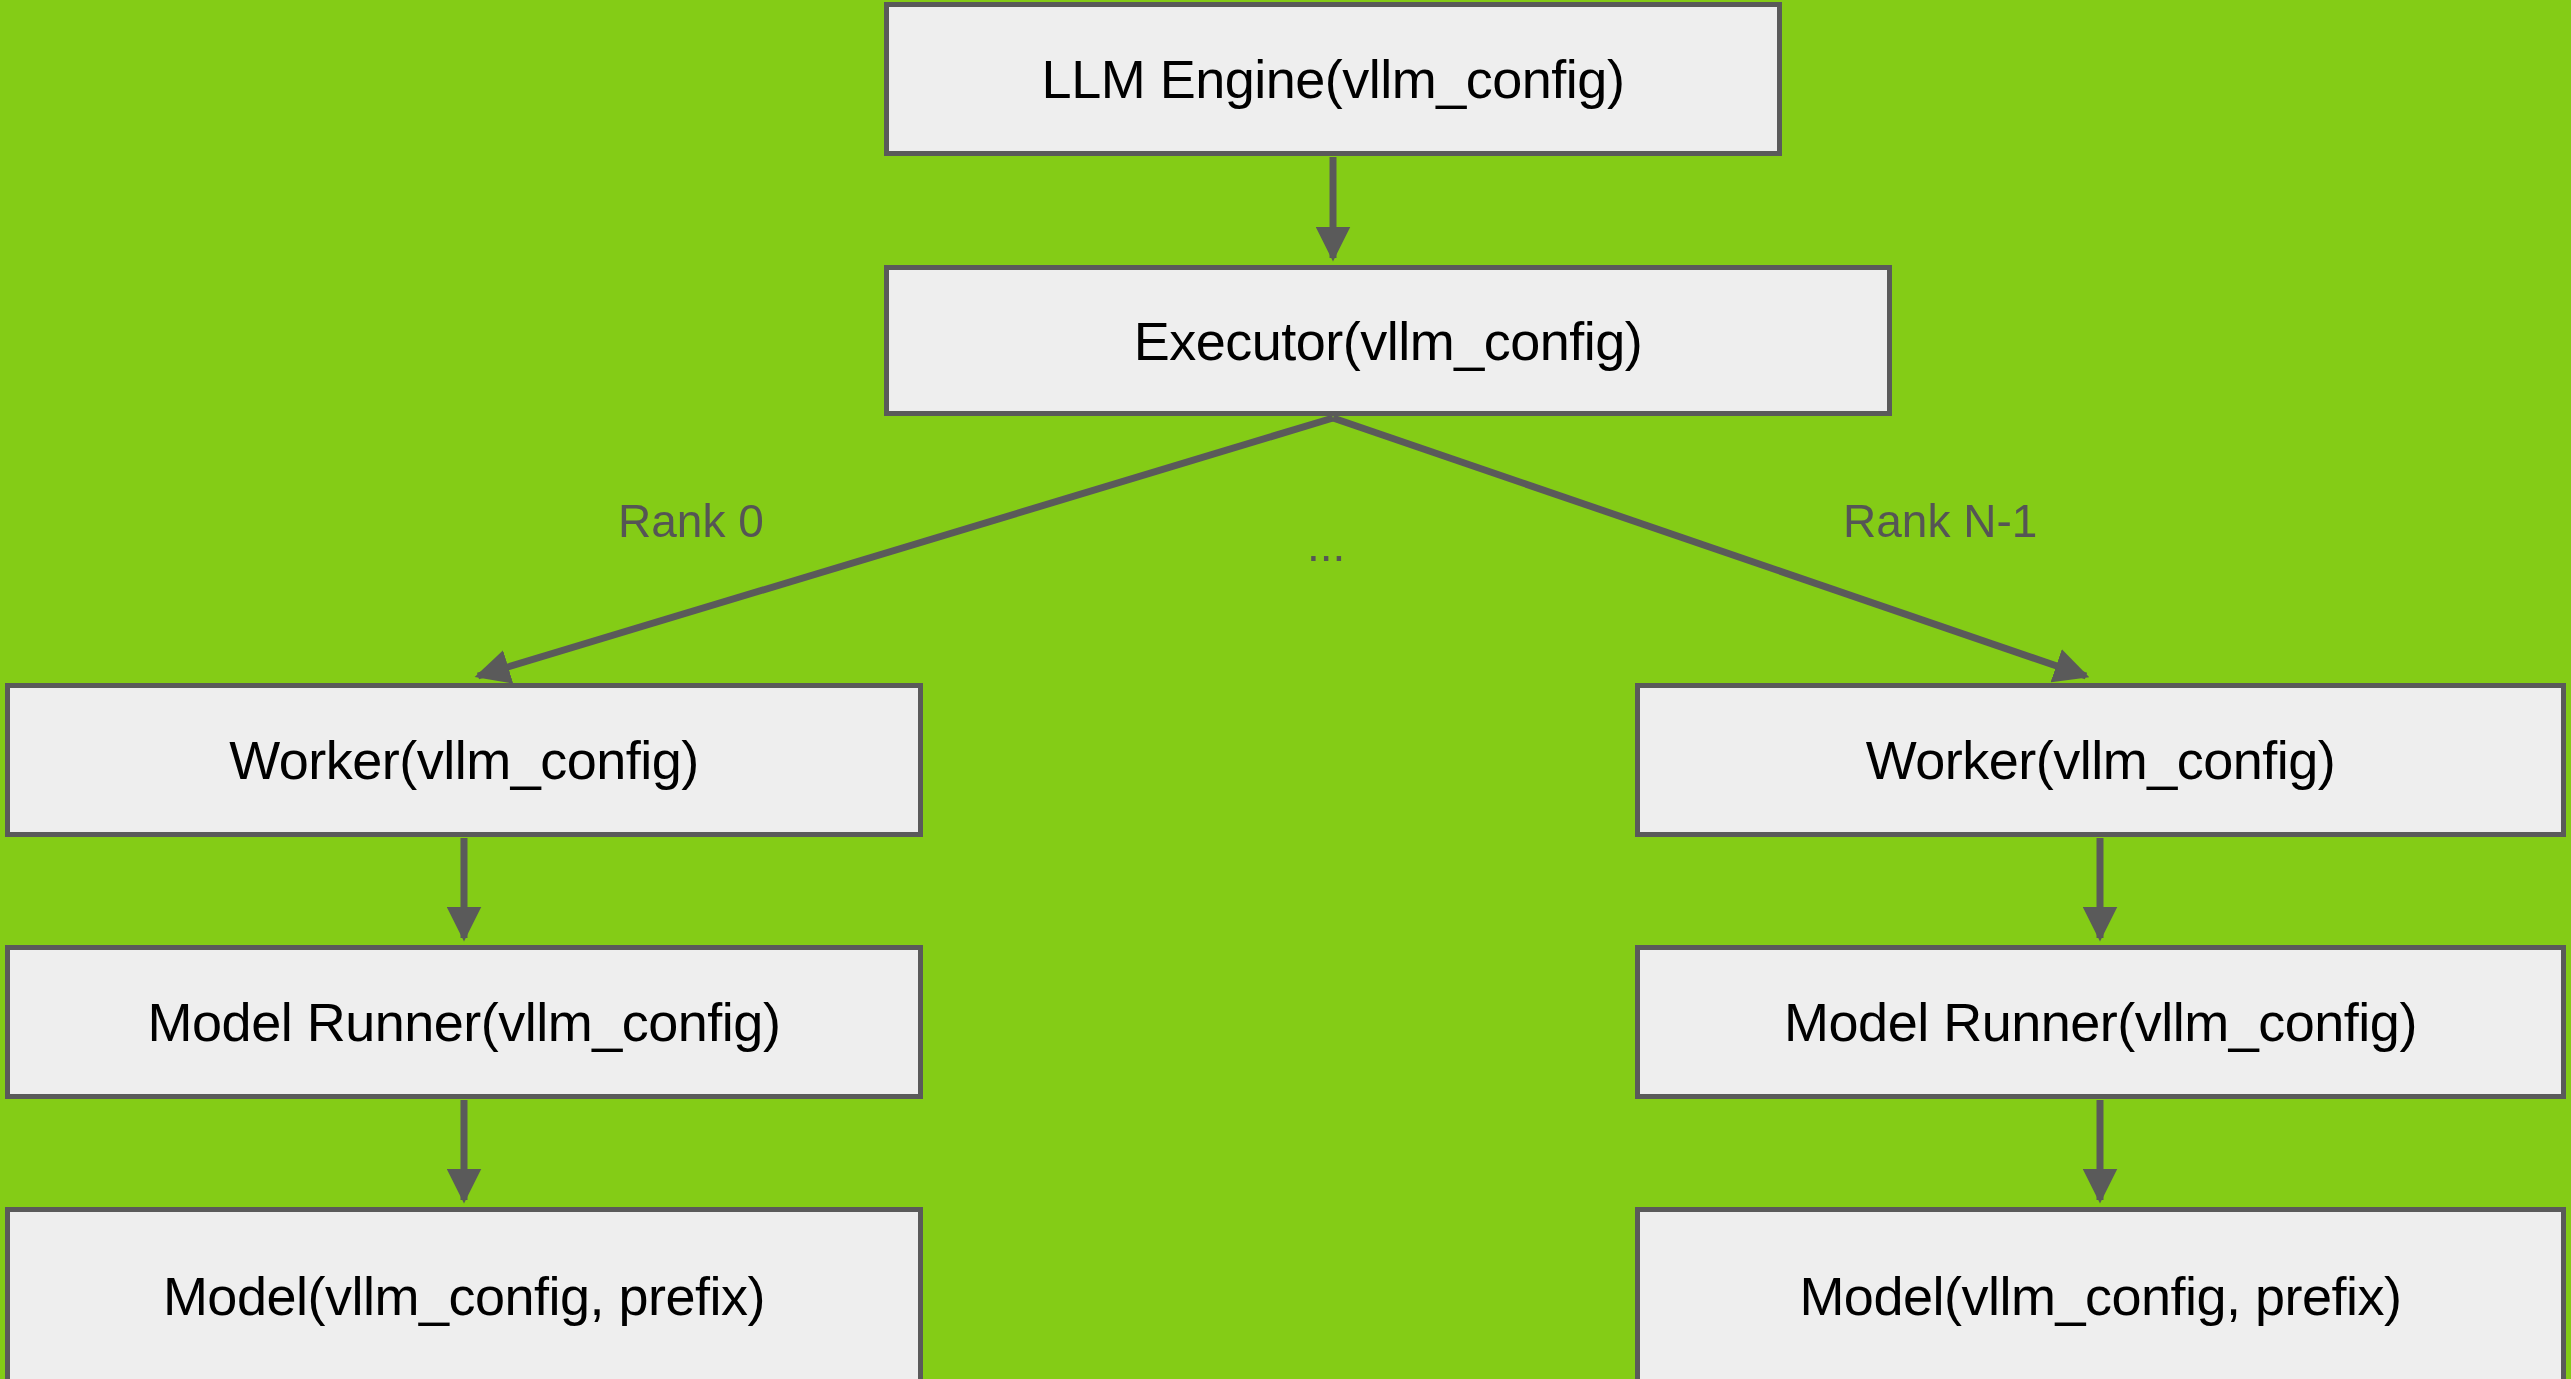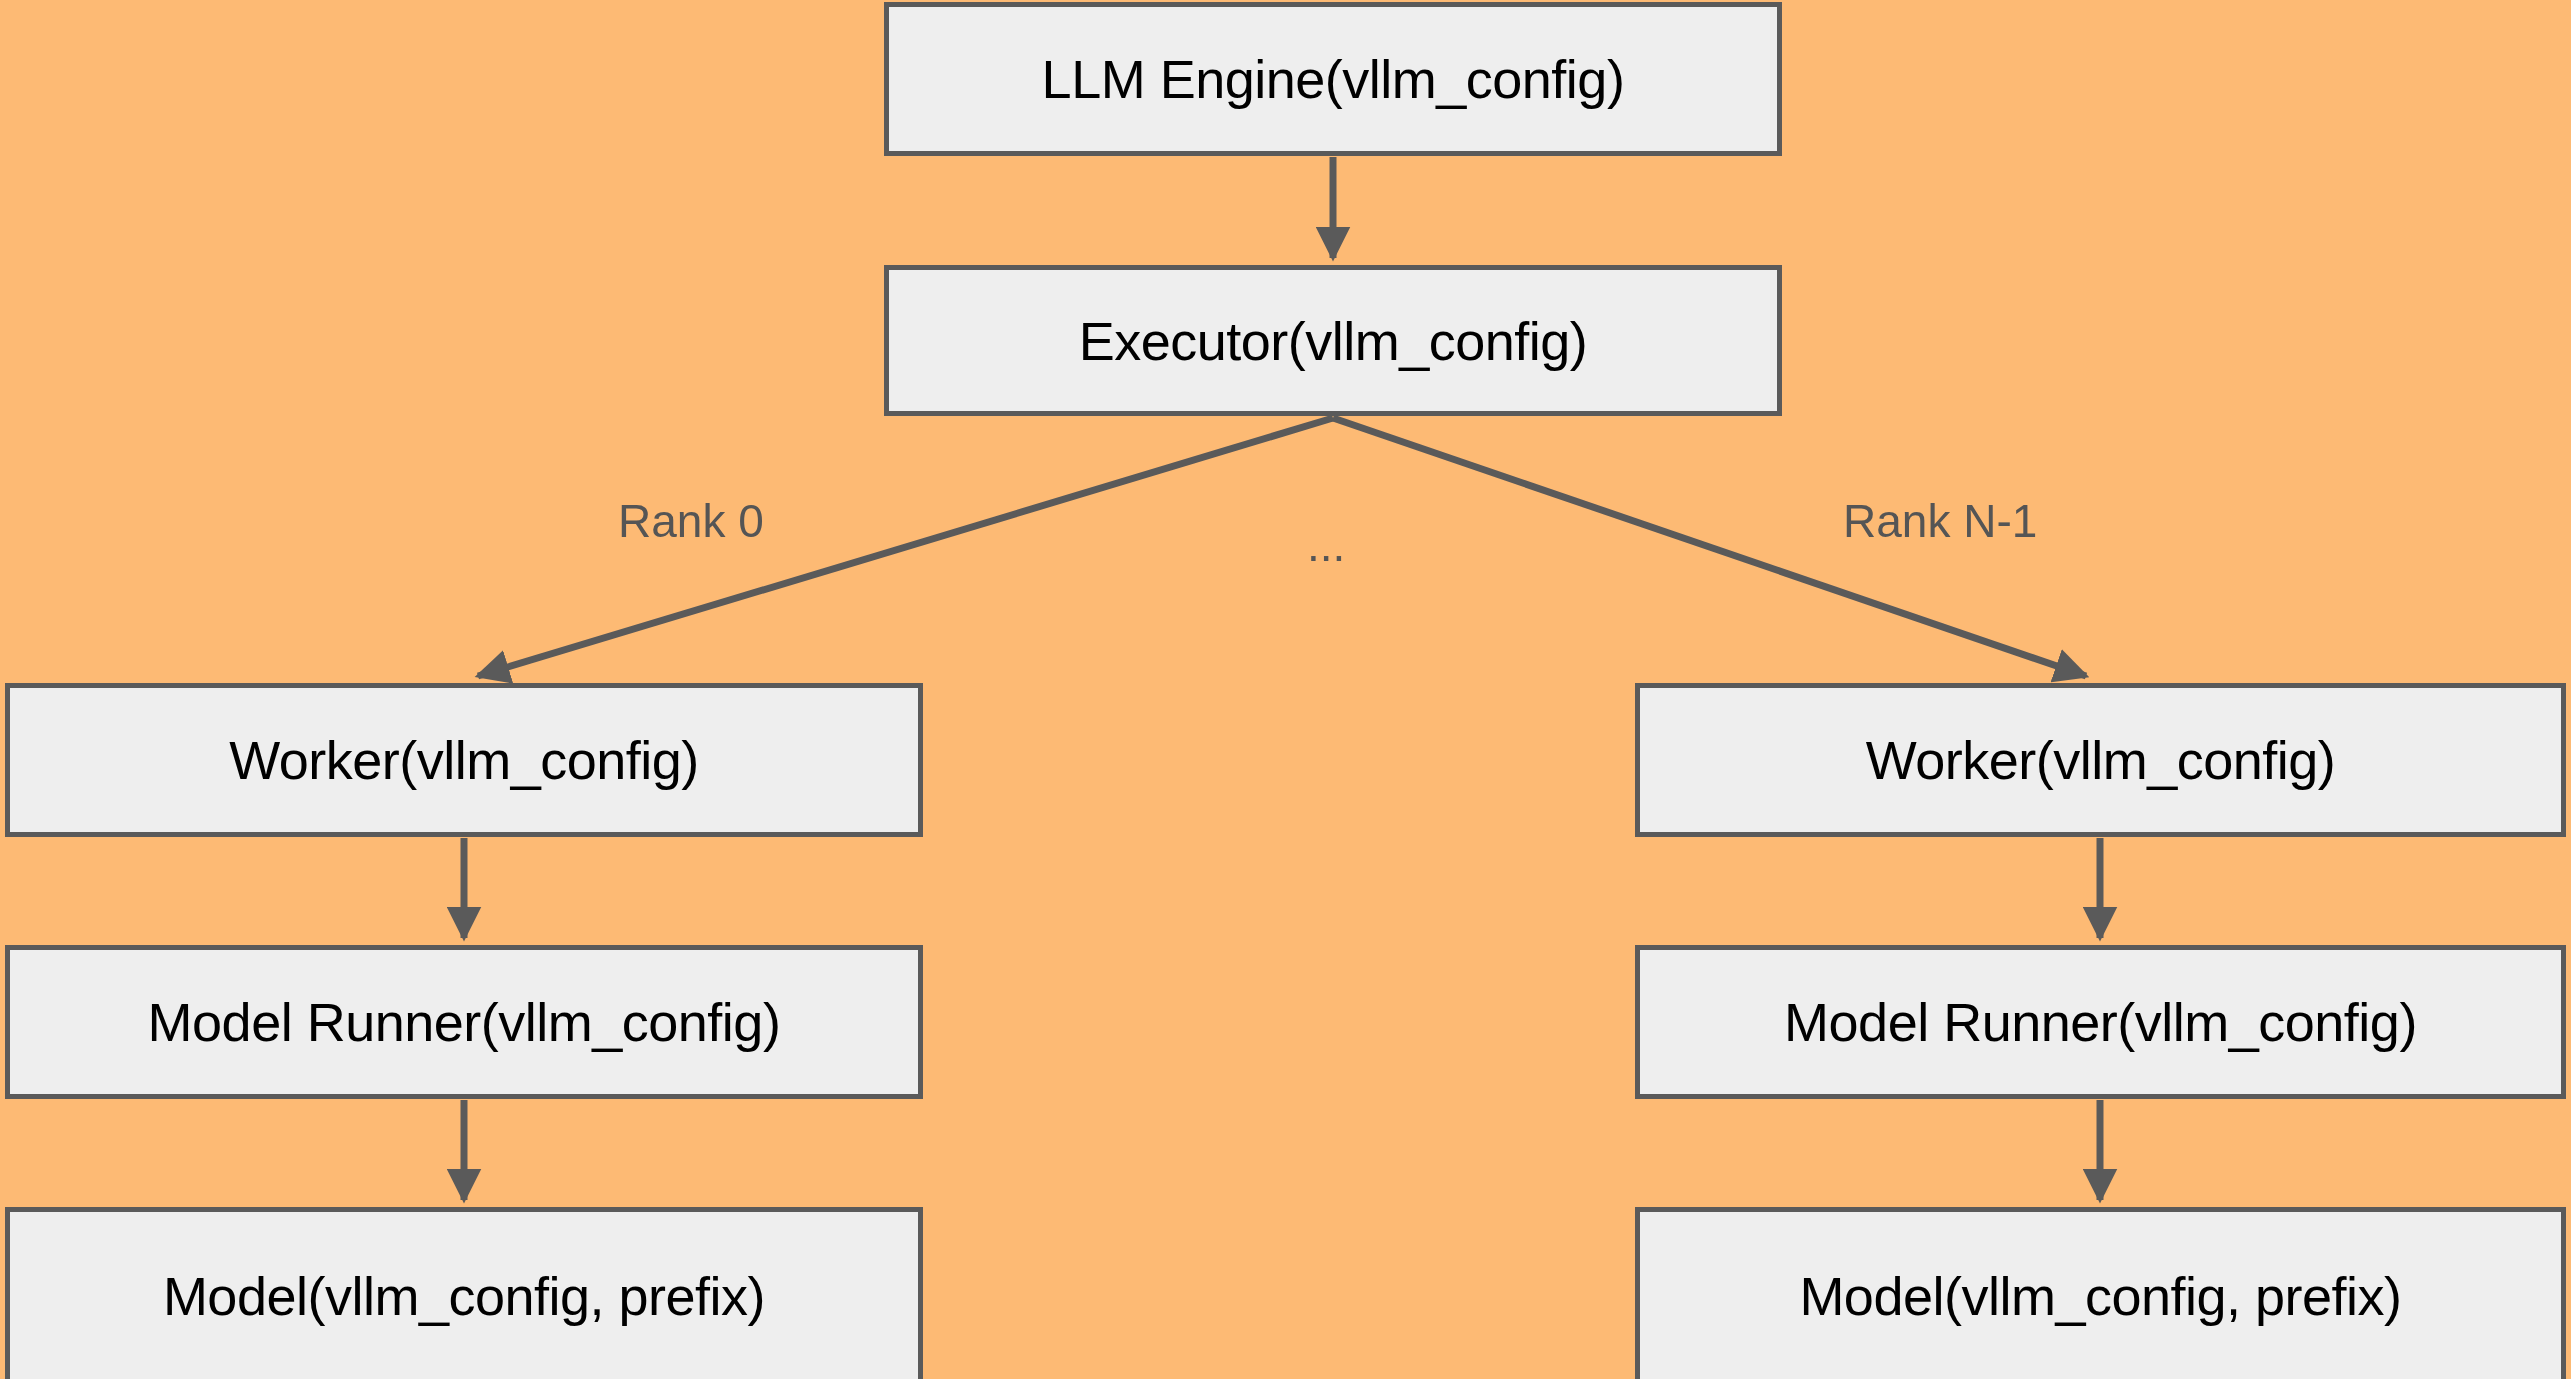--- a/index.html
+++ b/index.html
@@ -7,21 +7,21 @@
     padding: 0;
     background: #000000;
   }
   body {
     font-family: "DejaVu Sans", sans-serif;
   }
   #canvas {
     position: relative;
     width: 2571px;
     height: 1379px;
-    background: #fdba74;
+    background: #84cc16;
     overflow: hidden;
   }
   .node {
     position: absolute;
     box-sizing: border-box;
     background: #eeeeee;
     border: 5px solid #5a5a5a;
     display: flex;
     align-items: center;
     justify-content: center;
@@ -82,21 +82,21 @@
 
     <line x1="2100" y1="838" x2="2100" y2="938" stroke="#5a5a5a" stroke-width="7" marker-end="url(#arrow)"></line>
 
     <line x1="2100" y1="1100" x2="2100" y2="1200" stroke="#5a5a5a" stroke-width="7" marker-end="url(#arrow)"></line>
   </svg>
 
   <div class="node" style="left:884px; top:2px; width:898px; height:154px;">
     <span>LLM Engine(vllm_config)</span>
   </div>
 
-  <div class="node" style="left:884px; top:265px; width:898px; height:151px;">
+  <div class="node" style="left:884px; top:265px; width:1008px; height:151px;">
     <span>Executor(vllm_config)</span>
   </div>
 
   <div class="rank-label" style="left:618px; top:494px;">Rank 0</div>
 
   <div class="ellipsis-label" style="left:1307px; top:536px;">...</div>
 
   <div class="rank-label" style="left:1843px; top:494px;">Rank N-1</div>
 
   <div class="node" style="left:5px; top:683px; width:918px; height:154px;">

